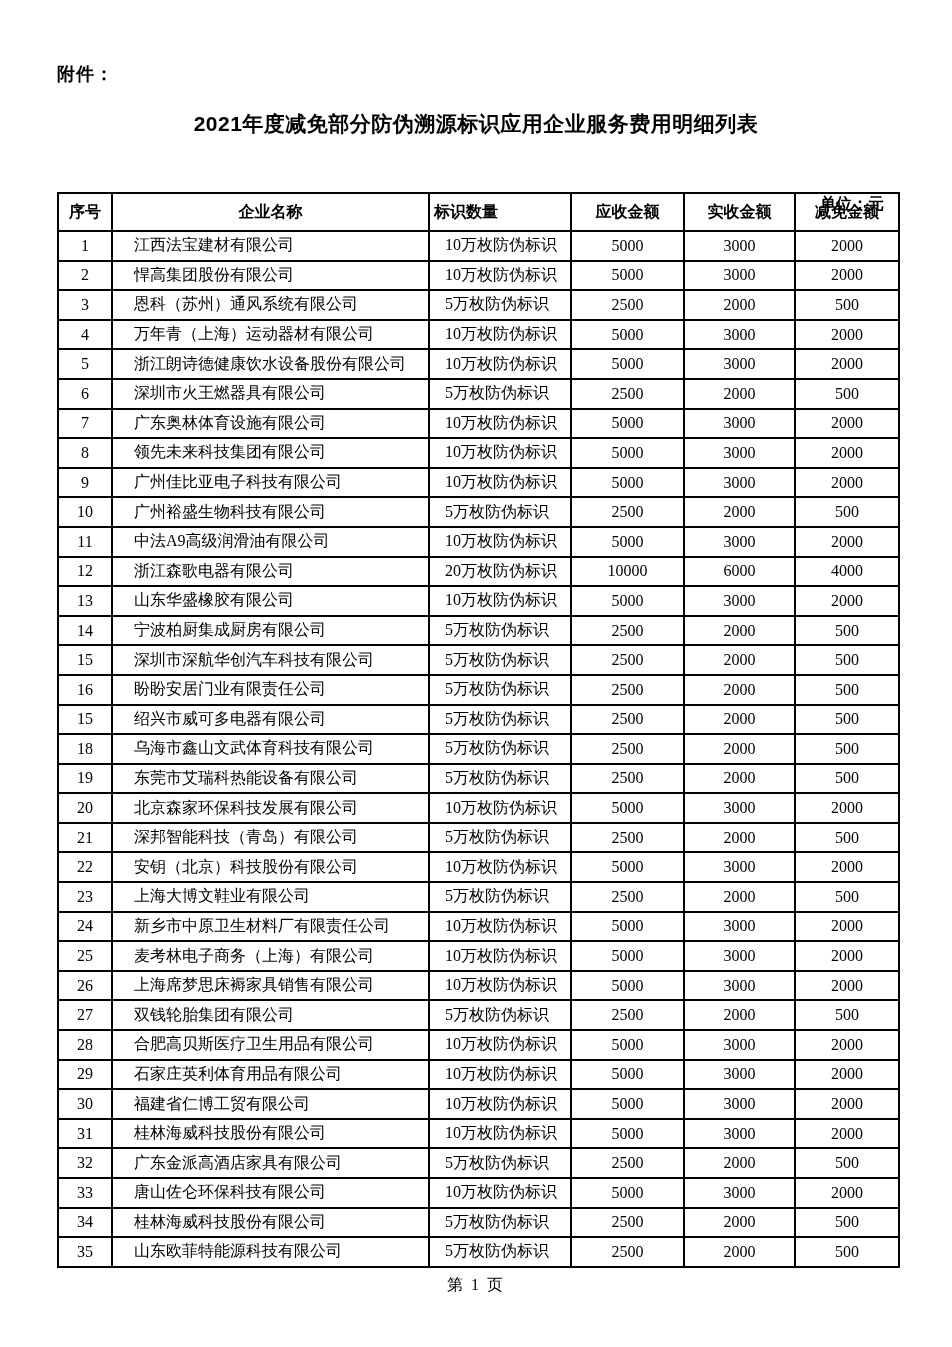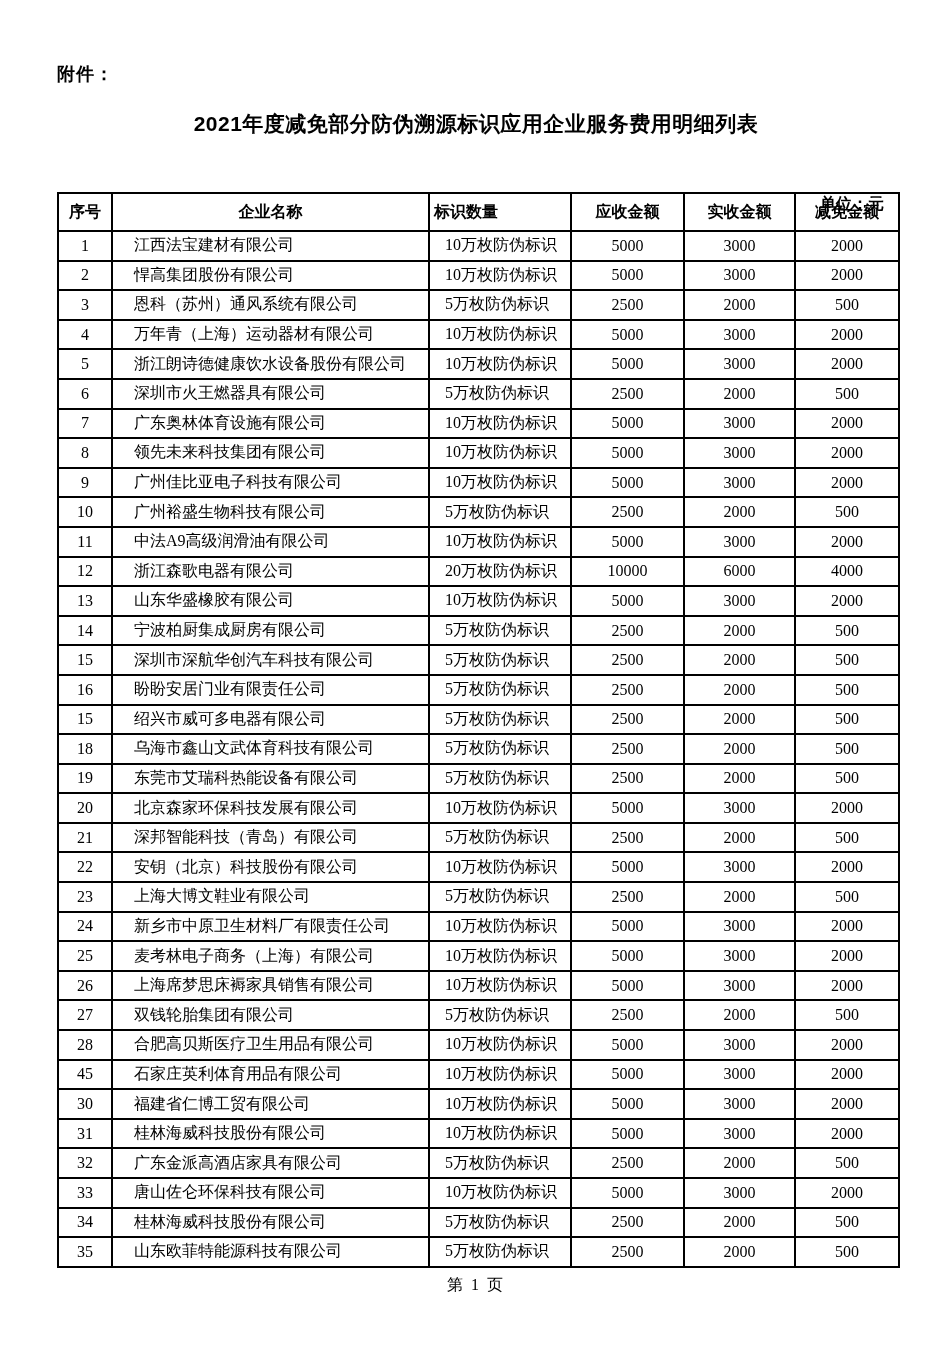--- a/index.html
+++ b/index.html
@@ -330,21 +330,21 @@
       </tr>
       <tr>
         <td class="c0">28</td>
         <td class="c1">合肥高贝斯医疗卫生用品有限公司</td>
         <td class="c2">10万枚防伪标识</td>
         <td class="c3">5000</td>
         <td class="c4">3000</td>
         <td class="c5">2000</td>
       </tr>
       <tr>
-        <td class="c0">45</td>
+        <td class="c0">29</td>
         <td class="c1">石家庄英利体育用品有限公司</td>
         <td class="c2">10万枚防伪标识</td>
         <td class="c3">5000</td>
         <td class="c4">3000</td>
         <td class="c5">2000</td>
       </tr>
       <tr>
         <td class="c0">30</td>
         <td class="c1">福建省仁博工贸有限公司</td>
         <td class="c2">10万枚防伪标识</td>

